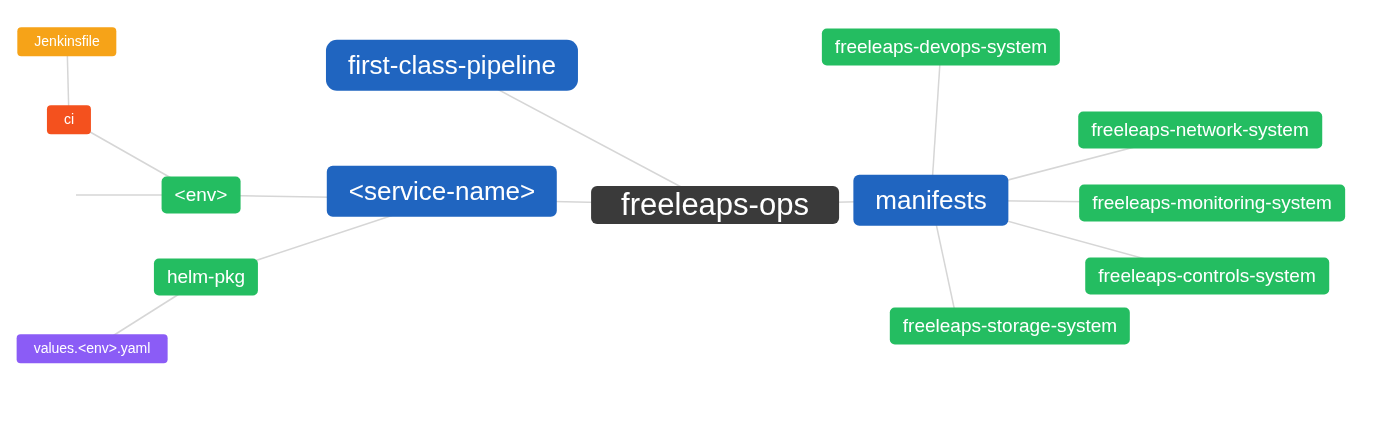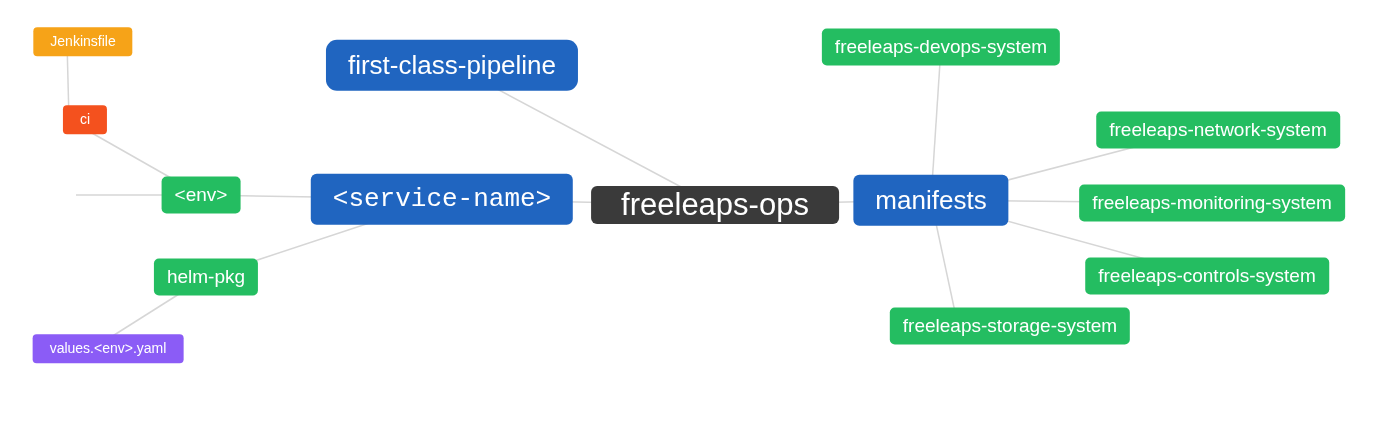--- a/index.html
+++ b/index.html
@@ -25,21 +25,21 @@
     color: #ffffff;
     white-space: nowrap;
     border-radius: 5px;
     text-align: center;
     line-height: 1.1;
     cursor: default;
   }
   .n-dark   { font-size: 31px; padding: 2px 30px; border-radius: 6px; }
   .n-blue   { font-size: 26px; padding: 11px 22px; border-radius: 6px; }
   .n-green  { font-size: 19px; padding: 8px 13px; border-radius: 5px; }
-  .n-small  { font-size: 14px; padding: 7px 17px; border-radius: 4px; margin-left: 16px; }
+  .n-small  { font-size: 14px; padding: 7px 17px; border-radius: 4px; }
 </style>
 </head>
 <body>
 
 <div class="canvas">
 
   <svg class="edges" viewBox="0 0 1390 421">
     <line x1="67" y1="42" x2="69" y2="120" stroke="#d6d6d6"></line>
     <line x1="69" y1="120" x2="201" y2="195" stroke="#d6d6d6"></line>
     <line x1="76" y1="195" x2="201" y2="195" stroke="#d6d6d6"></line>
@@ -55,24 +55,24 @@
     <line x1="931" y1="200" x2="1207" y2="276" stroke="#d6d6d6"></line>
     <line x1="931" y1="200" x2="958" y2="326" stroke="#d6d6d6"></line>
   </svg>
 
   <div class="node n-small" style="left: 67px; top: 42px; background-color: rgb(246, 163, 24);">Jenkinsfile</div>
   <div class="node n-small" style="left: 69px; top: 120px; background-color: rgb(244, 81, 30);">ci</div>
   <div class="node n-green" style="left: 201px; top: 195px; background-color: rgb(36, 189, 97);">&lt;env&gt;</div>
   <div class="node n-green" style="left: 206px; top: 277px; background-color: rgb(36, 189, 97);">helm-pkg</div>
   <div class="node n-small" style="left: 92px; top: 349px; background-color: #8b5cf6;">values.&lt;env&gt;.yaml</div>
   <div class="node n-blue" style="left: 452px; top: 65px; background-color: rgb(32, 101, 192); border-radius: 11px;">first-class-pipeline</div>
-  <div class="node n-blue" style="left: 442px; top: 199px; background-color: rgb(32, 101, 192); font-family: Liberation Mono, monospace;">&lt;service-name&gt;</div>
+  <div class="node n-blue" style="left: 442px; top: 191px; background-color: rgb(32, 101, 192);">&lt;service-name&gt;</div>
 
   <div class="node n-dark" style="left: 715px; top: 205px; background-color: rgb(58, 58, 58);">freeleaps-ops</div>
 
   <div class="node n-blue" style="left: 931px; top: 200px; background-color: rgb(32, 101, 192);">manifests</div>
   <div class="node n-green" style="left: 941px; top: 47px; background-color: rgb(36, 189, 97);">freeleaps-devops-system</div>
-  <div class="node n-green" style="left: 1200px; top: 130px; background-color: rgb(36, 189, 97); margin-left: 18px;">freeleaps-network-system</div>
+  <div class="node n-green" style="left: 1200px; top: 130px; background-color: rgb(36, 189, 97);">freeleaps-network-system</div>
   <div class="node n-green" style="left: 1212px; top: 203px; background-color: rgb(36, 189, 97);">freeleaps-monitoring-system</div>
   <div class="node n-green" style="left: 1207px; top: 276px; background-color: rgb(36, 189, 97);">freeleaps-controls-system</div>
   <div class="node n-green" style="left: 1010px; top: 326px; background-color: rgb(36, 189, 97);">freeleaps-storage-system</div>
 
 </div>
 
 </body></html>

